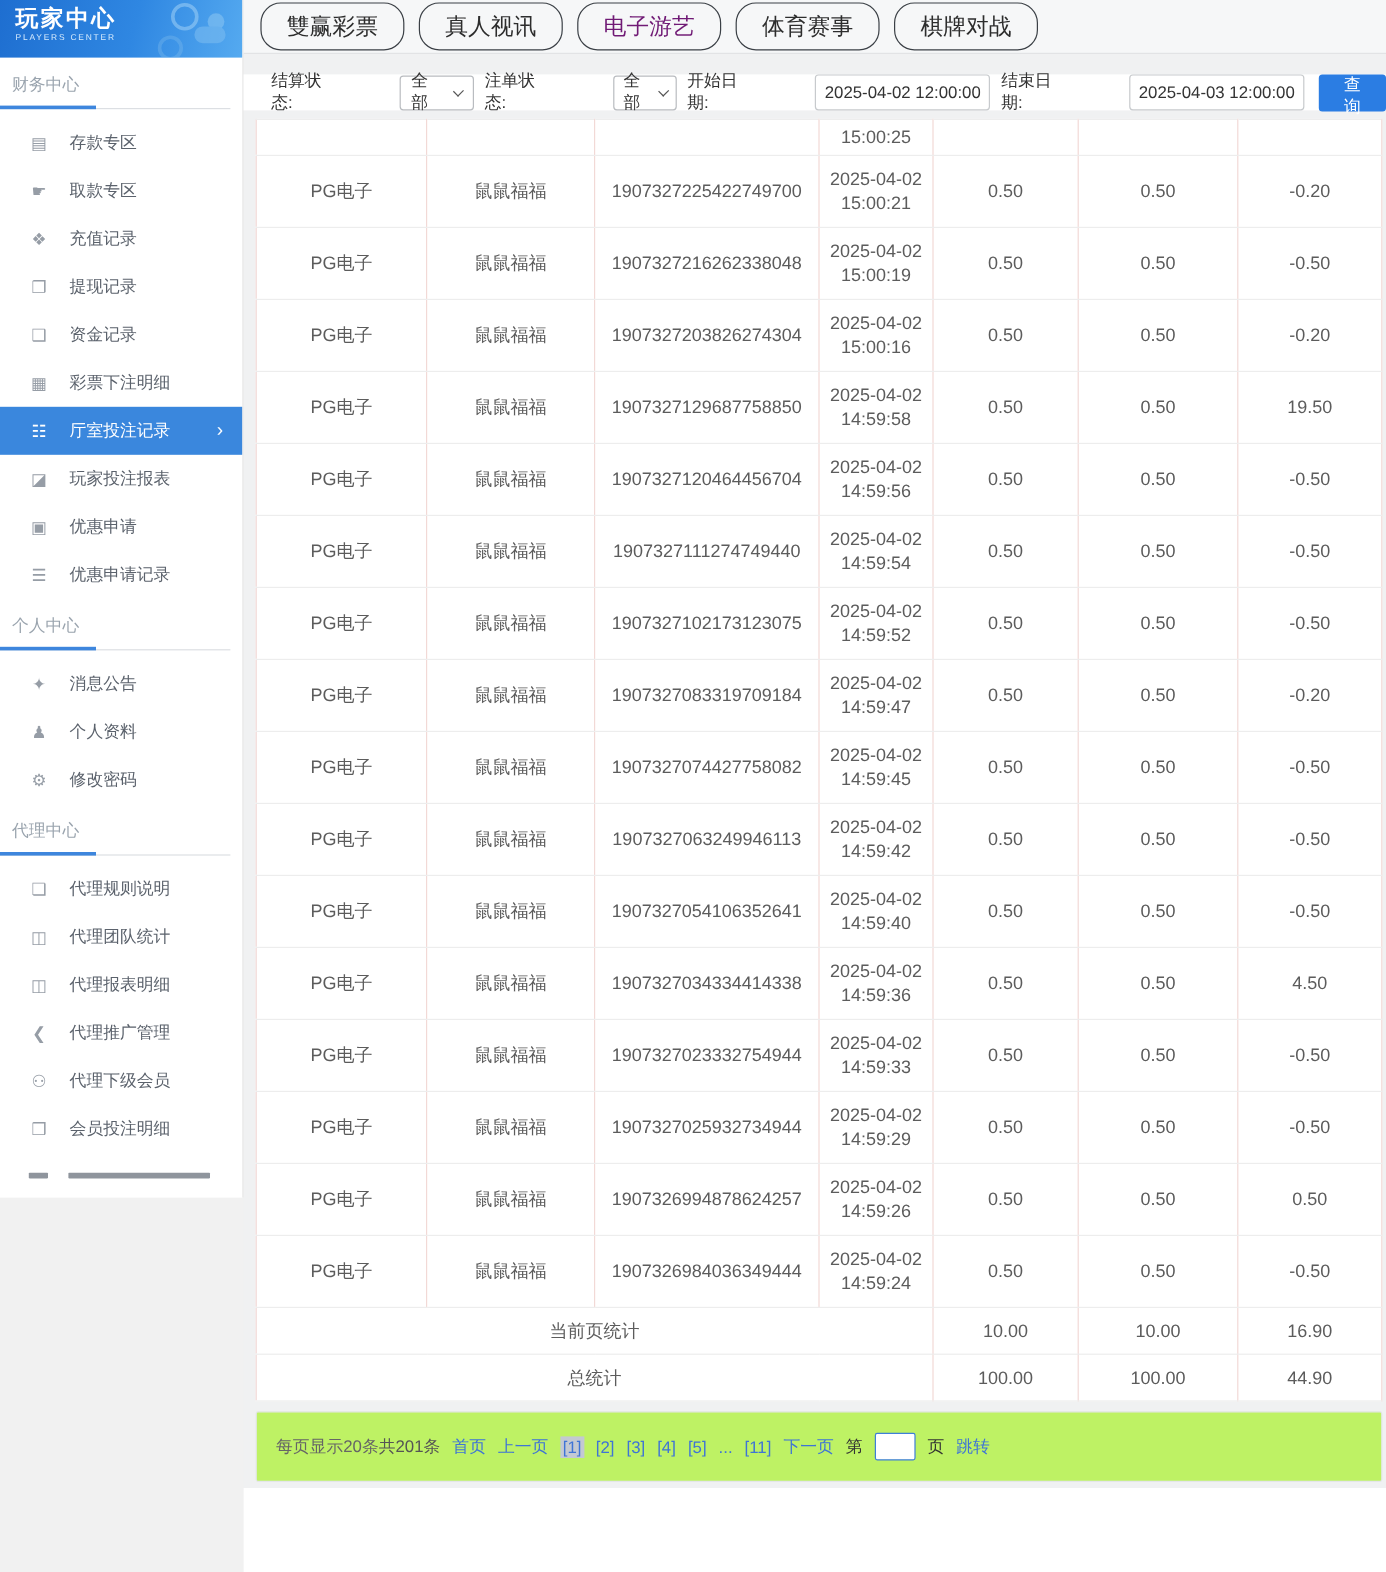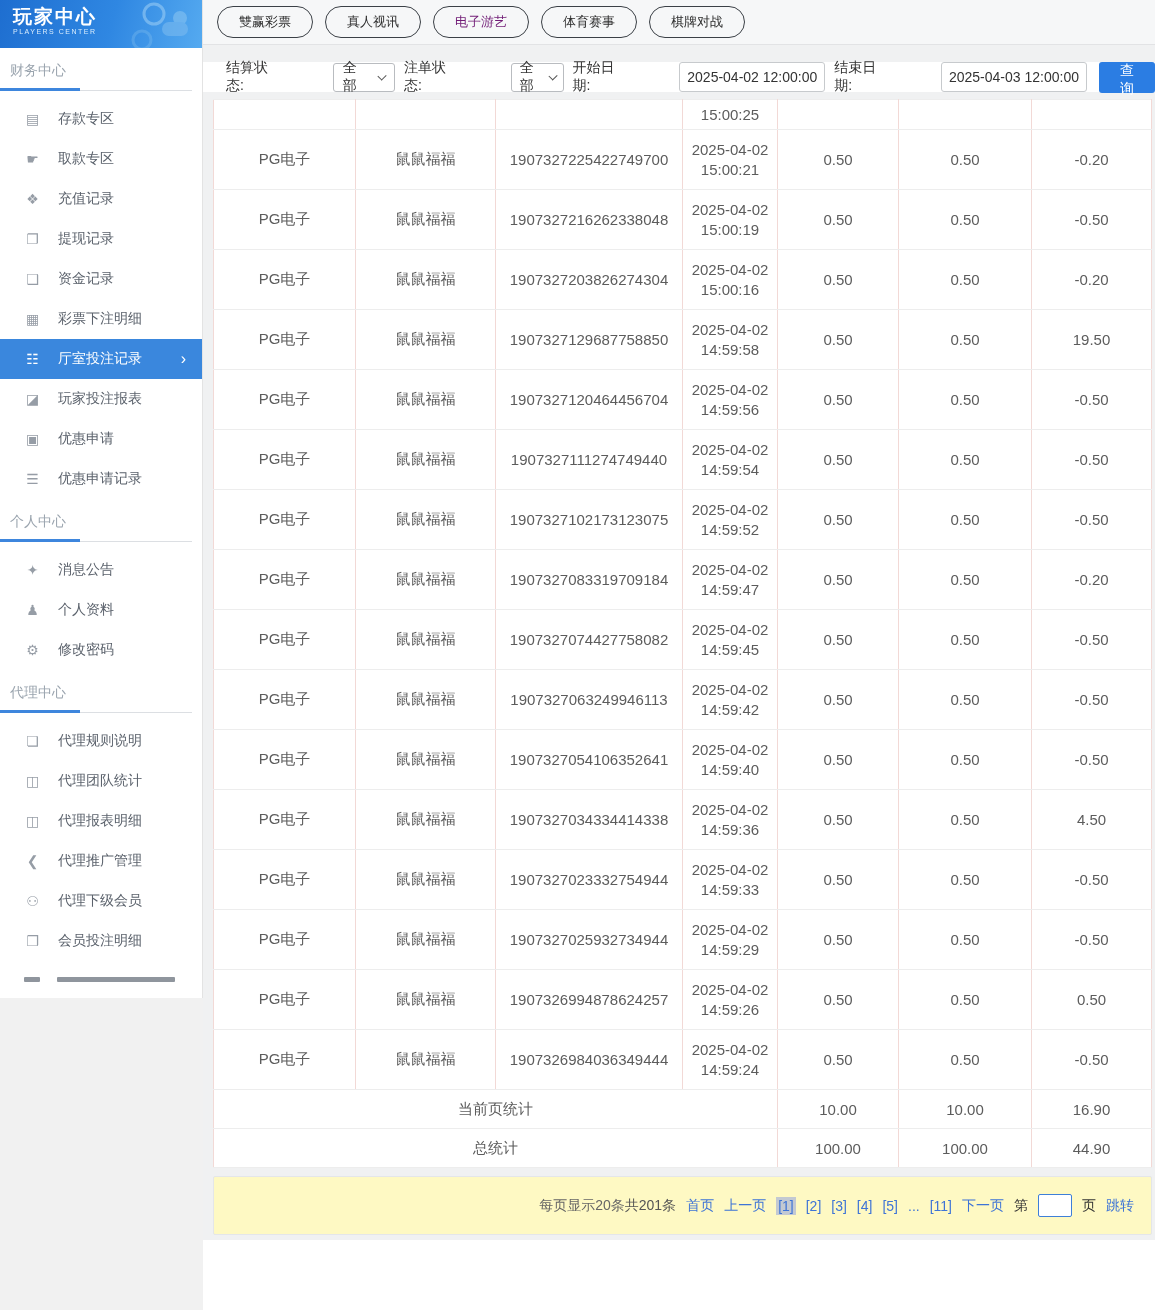--- a/index.html
+++ b/index.html
@@ -22,41 +22,41 @@
   .s-icon { width:17px; text-align:center; color:#969da6; font-size:14px; flex:none; }
   .side-item.active { background:#3a87dd; color:#ffffff; }
   .side-item.active .s-icon { color:#ffffff; }
   .chev { position:absolute; right:16px; font-size:16px; color:#fff; }
   .clipped-item { height:12px; display:flex; align-items:flex-start; padding-left:24px; gap:17px; overflow:hidden; margin-top:16px; }
   .clip-bar { height:5px; background:#8f959d; border-radius:1px; }
 
   
   .main { flex:1; display:flex; flex-direction:column; min-width:0; }
   .tabs-bar { height:45px; flex:none; background:#f6f7f8; border-bottom:1px solid #e2e3e5; display:flex; align-items:center; gap:12px; padding-left:14px; }
-  .pill { border:1.5px solid #3b4046; border-radius:17px; background:transparent; padding:6px 21px; font-size:13px; color:#2d2d2d; cursor:pointer; font-family:Liberation Serif, serif; }
+  .pill { border:1.5px solid #3b4046; border-radius:17px; background:transparent; padding:6px 21px; font-size:19px; color:#2d2d2d; cursor:pointer; font-family:Liberation Serif, serif; }
   .pill.active { color:#701a75; }
   .gap16 { height:17px; flex:none; }
   .filter-card { background:#ffffff; height:30px; flex:none; display:flex; align-items:center; padding-left:23px; font-size:14px; color:#333; }
   .f-label { margin-right:5px; }
   .f-group { display:flex; align-items:center; margin-right:9px;margin-left:46px; }
   .select-box { border:1px solid #b9bcc0; border-radius:3px; height:29px; background:#fff; display:inline-flex; align-items:center; padding:0 9px; gap:12px; cursor:pointer; }
   .select-box.narrow { gap:6px; padding:0 6px 0 8px; }
   .caret { width:7px; height:7px; border-right:1.6px solid #555; border-bottom:1.6px solid #555; transform:rotate(45deg) translate(-1px,-1px); }
   .date-input { border:1px solid #c7cacd; border-radius:3px; height:30px; width:146px; font-size:14px; color:#333; padding:0 7px; font-family:inherit; }
   .query-btn { background:#2b7de3; border:none; border-radius:3px; color:#fff; height:31px; padding:0 15px; font-size:14px; margin-left:3px; cursor:pointer; font-family:inherit; }
 
   .table-card { margin:7px 3px 0 10px; background:#ffffff; flex:none; }
   table.records { width:100%; border-collapse:collapse; table-layout:fixed; border-left:1px solid #f2d9d6; border-top:1px solid #ededed; }
   table.records td { text-align:center; font-size:15px; color:#5c5c5c; border-right:1px solid #f2d9d6; border-bottom:1px solid #ededed; overflow:hidden; }
   tr.row td { height:60px; }
   tr.row-partial td { height:30px; }
   .dt-line { line-height:20px; }
   tr.sumrow td { height:39px; font-size:15px; }
 
-  .footer-bar { margin:8px 3px 0 10px; flex:none; background:#fef9c3; border:1px solid #e4e6e9; border-radius:2px; height:59px; display:flex; align-items:center; justify-content:flex-end; padding:0 17px 0 16px; }
+  .footer-bar { margin:8px 3px 0 10px; flex:none; background:#bef264; border:1px solid #e4e6e9; border-radius:2px; height:59px; display:flex; align-items:center; justify-content:flex-start; padding:0 17px 0 16px; }
   .perpage { font-size:14px; color:#666; }
   .pager { display:flex; align-items:center; gap:10px; font-size:14px; }
   .pg-count { color:#555; }
   .pg-link { color:#3e74d6; cursor:pointer; text-decoration:none; }
   .pg-page { color:#3e74d6; cursor:pointer; }
   .pg-page.current { background:#c3c9d2; padding:1px 2px; }
   .pg-ellipsis { color:#3e74d6; }
   .pg-text { color:#333; }
   .jump-input { width:34px; height:23px; border:1px solid #3e7fd8; border-radius:2px; font-size:13px; text-align:center; font-family:inherit; }
   .bottom-space { flex:1; background:#ffffff; margin:5px 0 0 0; }

